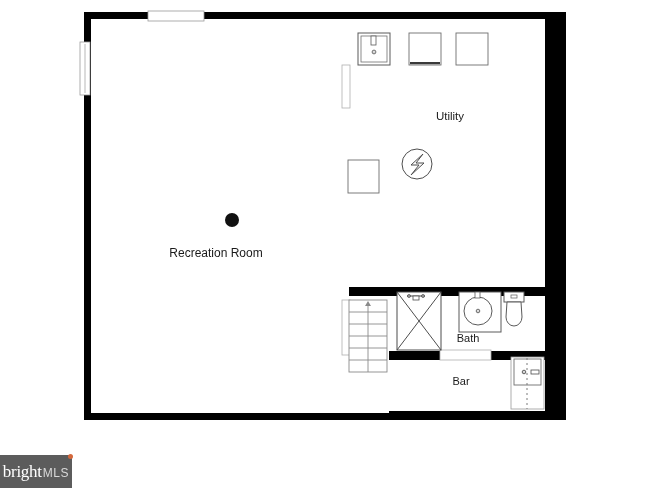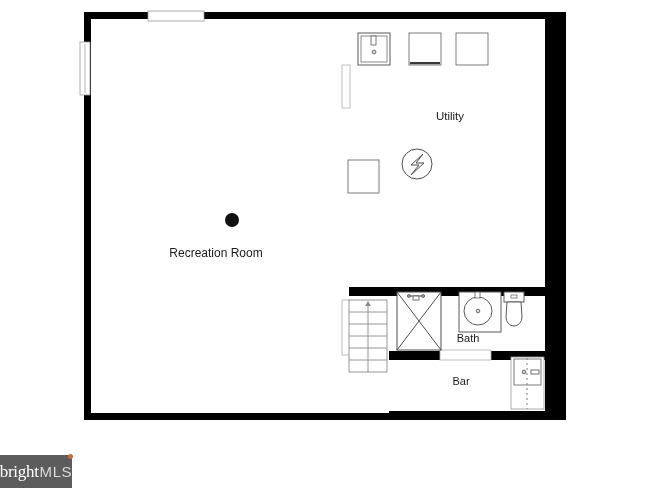--- a/index.html
+++ b/index.html
@@ -61,21 +61,21 @@
     right: -1px;
     top: -1px;
     width: 5px;
     height: 5px;
     border-radius: 50%;
     background: #d4683c;
   }
   #logo-mls {
     color: #d9d9d9;
     font-family: "Liberation Sans", sans-serif;
-    font-size: 15px;
+    font-size: 12px;
     letter-spacing: 0.6px;
     margin-left: 1px;
   }
   .room-label {
     font-family: "Liberation Sans", sans-serif;
     fill: #1a1a1a;
   }
 </style>
 </head>
 <body>

